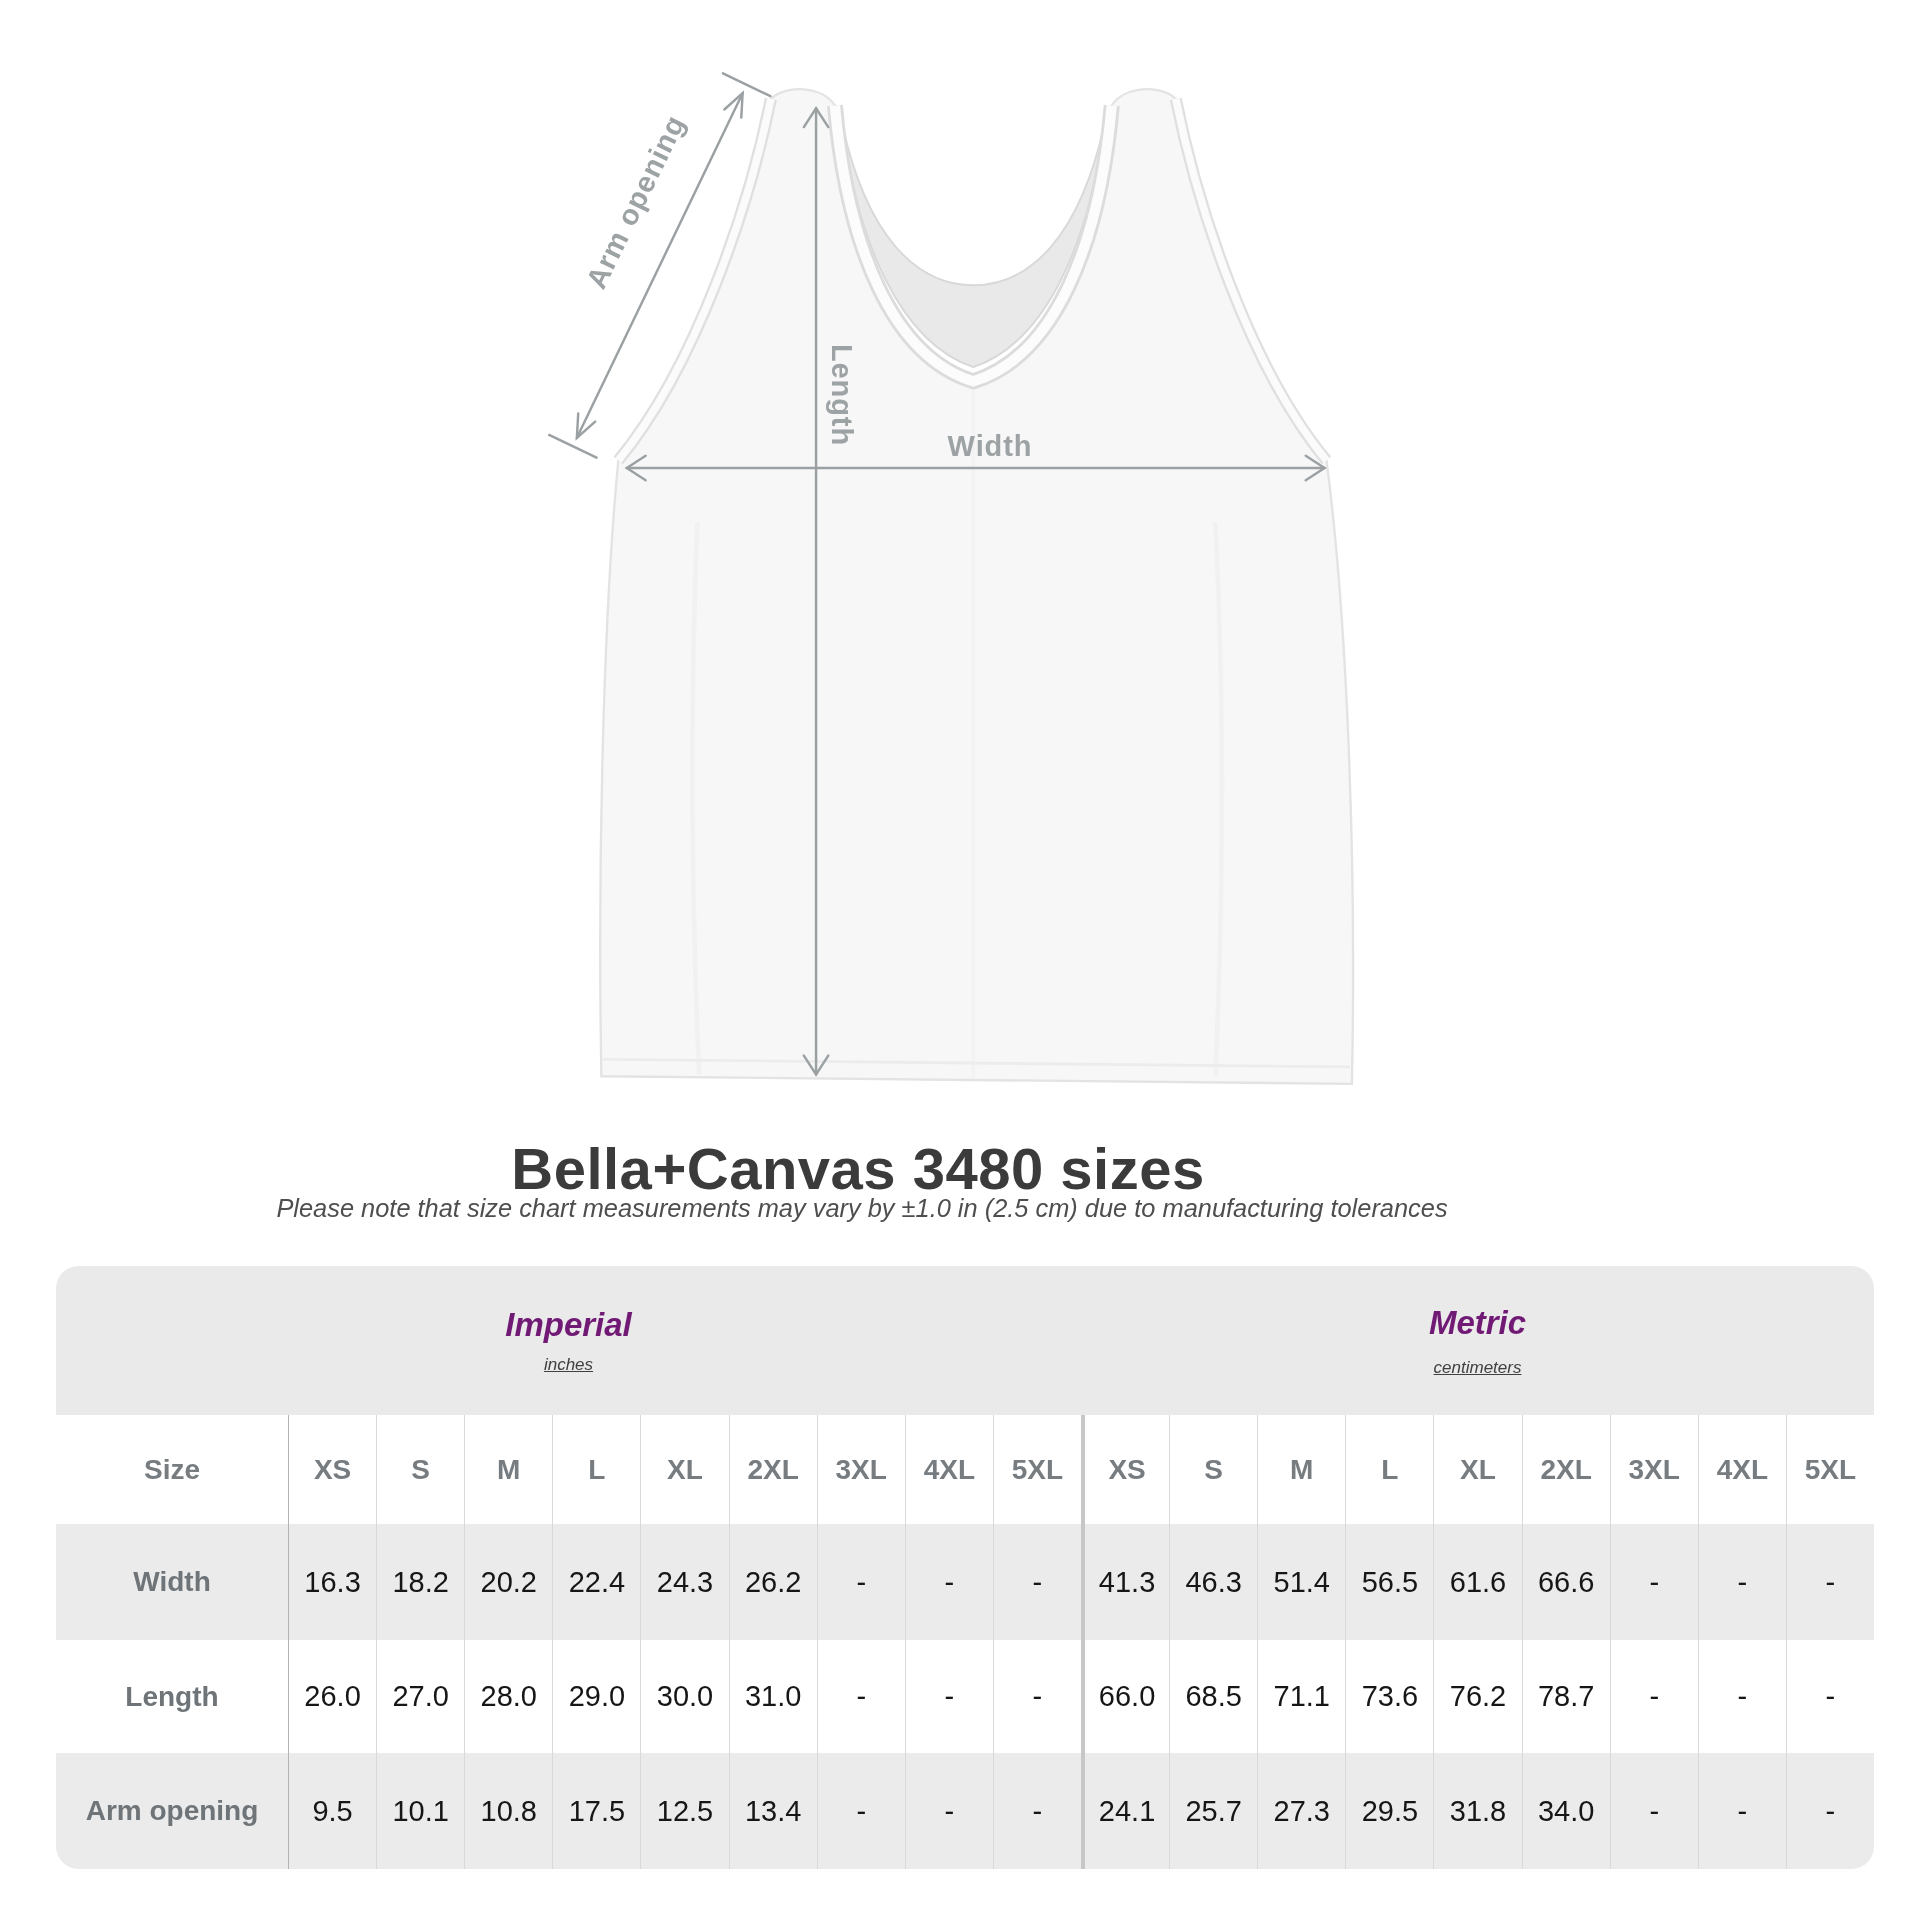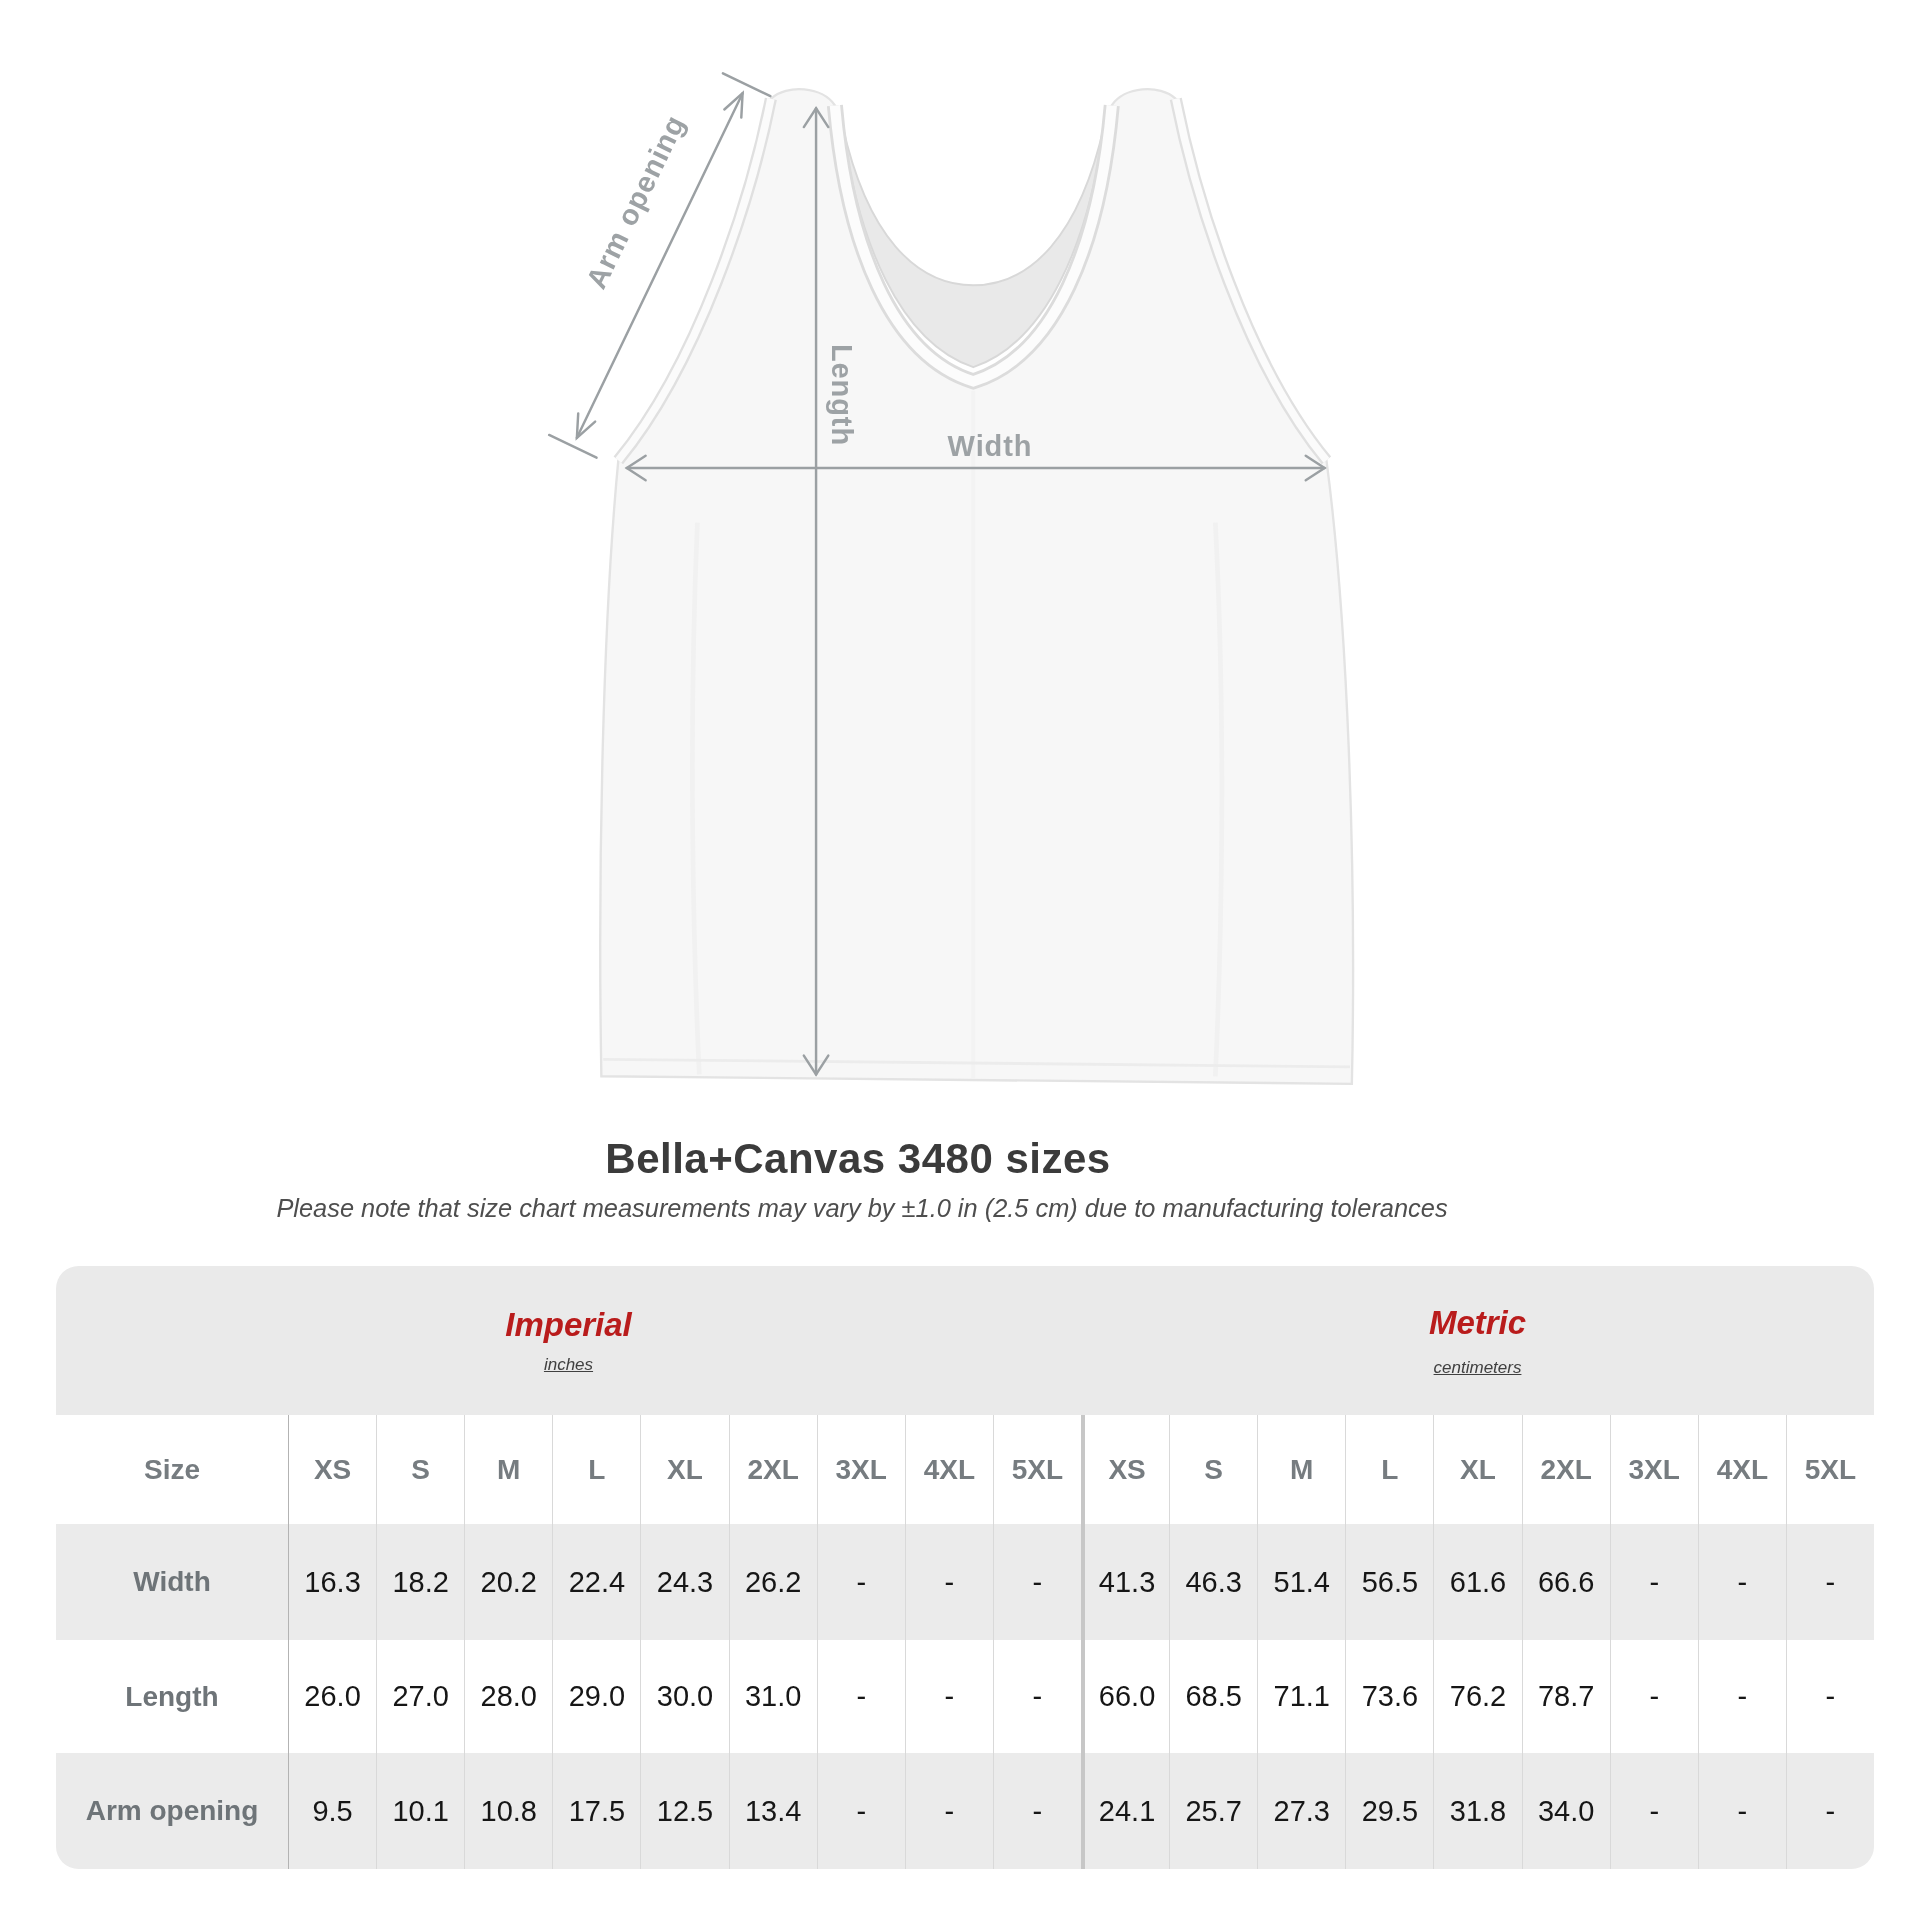--- a/index.html
+++ b/index.html
@@ -8,33 +8,33 @@
   
   .diagram{position:absolute;left:556px;top:80px;width:829px;height:1017px;}
   .diagram svg{position:absolute;left:0;top:0;overflow:visible;}
   .diagram-label{position:absolute;font-weight:bold;font-size:29px;color:#9da2a5;letter-spacing:0.9px;white-space:nowrap;}
   .lbl-width{left:434px;top:366px;transform:translate(-50%,-50%);}
   .lbl-length{left:285px;top:315px;transform:translate(-50%,-50%);writing-mode:vertical-rl;}
   .lbl-arm{left:80px;top:122px;transform:translate(-50%,-50%) rotate(-64deg);}
 
   
   .page-title{position:absolute;left:0;top:1135px;width:1716px;text-align:center;
-    font-size:42px;font-weight:bold;color:#3b3b3b;letter-spacing:0.5px;}
+    font-size:58px;font-weight:bold;color:#3b3b3b;letter-spacing:0.5px;}
   .page-subtitle{position:absolute;left:0;top:1194px;width:1724px;text-align:center;
     font-size:25.4px;font-style:italic;color:#4e4e4e;}
 
   
   .size-table{position:absolute;left:56px;top:1266px;width:1818px;height:603px;
     display:grid;grid-template-columns:232px repeat(18,1fr);
     grid-template-rows:149px 109px 116px 113px 116px;
     border-radius:22.6px;overflow:hidden;background:#ffffff;}
   .band{background:#eaeaea;display:flex;flex-direction:column;align-items:center;justify-content:center;gap:11.3px;grid-row:1;}
   .band.imp{grid-column:1 / span 10;}
   .band.met{grid-column:11 / span 9;gap:16px;}
-  .band-label{font-size:33px;font-weight:bold;font-style:italic;color:#b91c1c;}
+  .band-label{font-size:33px;font-weight:bold;font-style:italic;color:#701a75;}
   .band-sub{font-size:17px;font-style:italic;color:#404040;text-decoration:underline;}
 
   .c{display:flex;align-items:center;justify-content:center;background:#ffffff;}
   .g{background:#ebebeb;}
   .hd{font-size:28px;font-weight:bold;color:#767c80;}
   .lab{font-size:28px;font-weight:bold;color:#6e7478;}
   .v{font-size:29px;color:#161616;}
   .b1{border-left:1.9px solid #d9d9d9;}
   .bs{border-left:1.9px solid #b3b3b3;}
   .bg2{border-left:4.7px solid #c7c7c7;}

